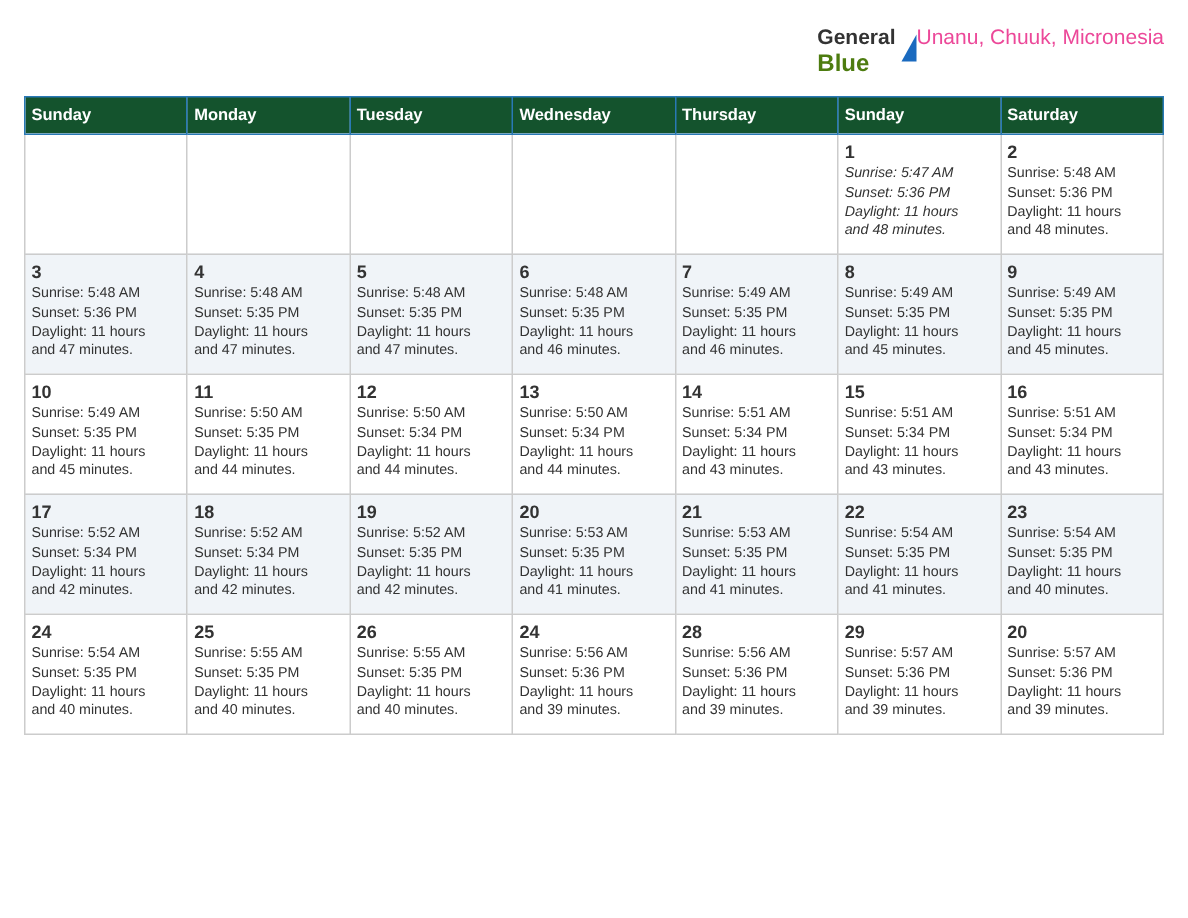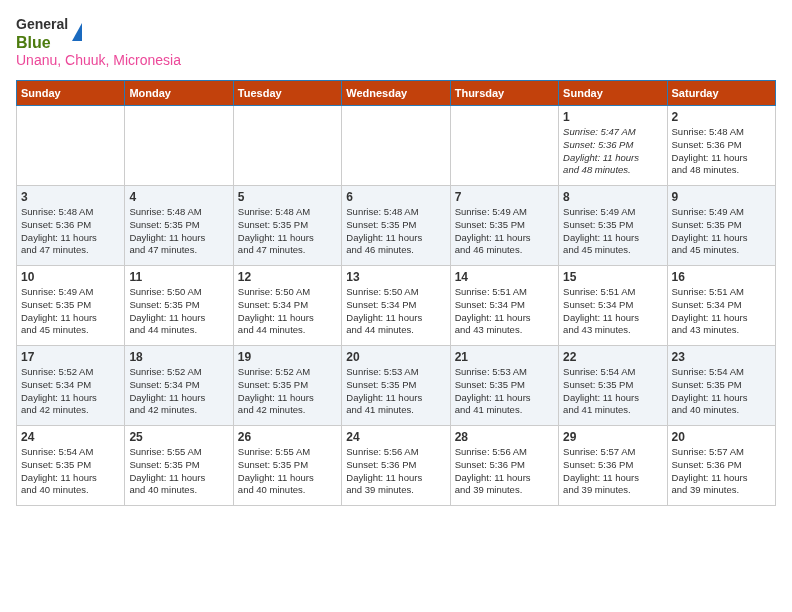--- a/index.html
+++ b/index.html
@@ -5,24 +5,23 @@
     * { box-sizing: border-box; margin: 0; padding: 0; }
     body {
       font-family: Arial, sans-serif;
       background: #fff;
       width: 792px;
       min-height: 612px;
       padding: 16px;
     }
     .header {
       display: flex;
-      justify-content: flex-start;
+      justify-content: flex-end;
       align-items: flex-start;
       margin-bottom: 12px;
-      flex-direction: column;
     }
     .logo {
       display: flex;
       align-items: center;
       gap: 4px;
     }
     .logo-text {
       font-size: 14px;
       font-weight: bold;
       line-height: 1.2;
@@ -47,21 +46,21 @@
     .location {
       font-size: 14px;
       color: #ec4899;
     }
     .calendar {
       width: 100%;
       border-collapse: collapse;
       font-size: 10px;
     }
     .calendar th {
-      background-color: #c2410c;
+      background-color: #14532d;
       color: #fff;
       text-align: left;
       padding: 6px 4px;
       font-size: 11px;
       font-weight: bold;
       border: 1px solid #2979b5;
     }
     .calendar td {
       border: 1px solid #ccc;
       vertical-align: top;

